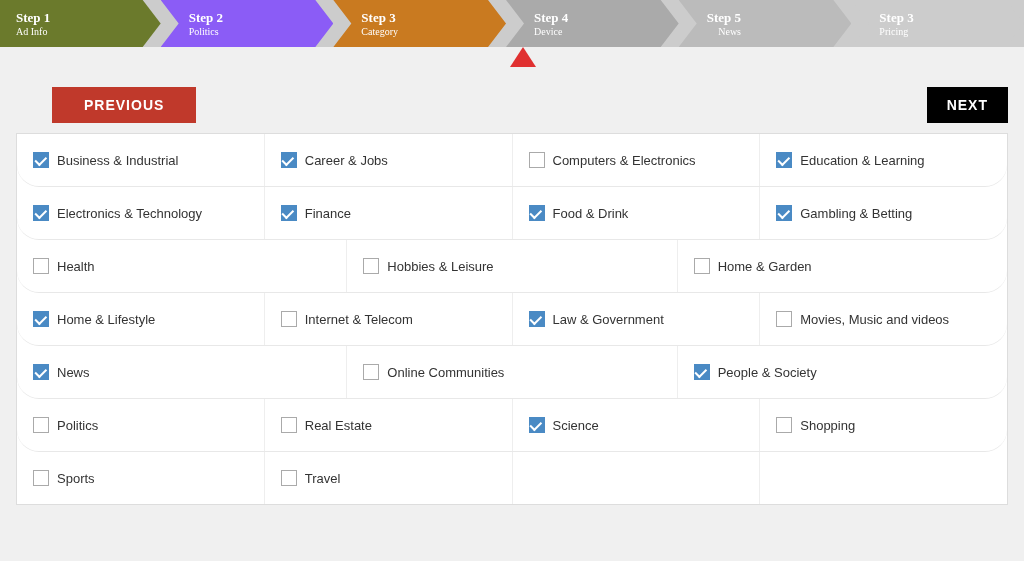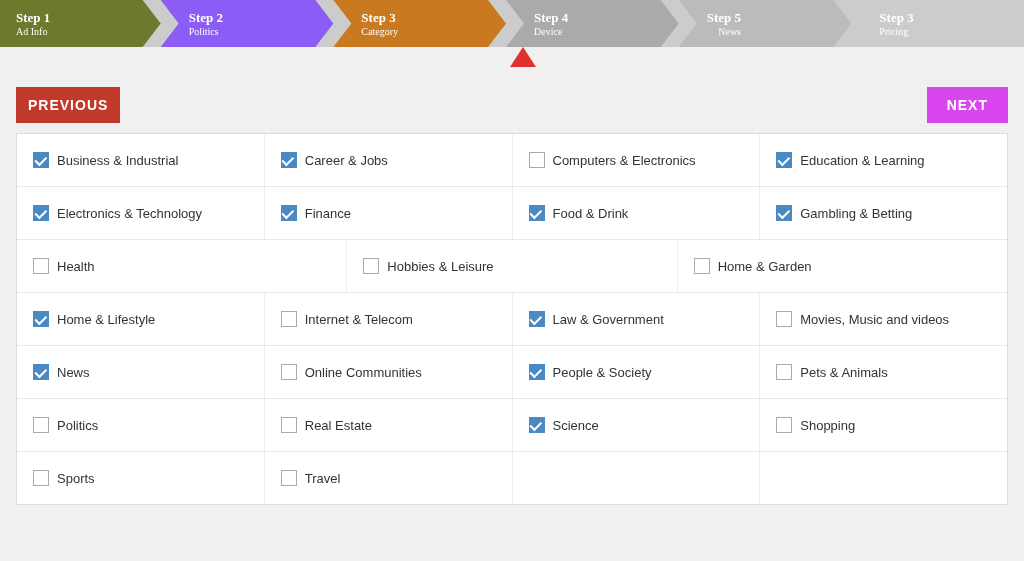--- a/index.html
+++ b/index.html
@@ -43,47 +43,49 @@
     .button-row {
       display: flex;
       justify-content: space-between;
       padding: 10px 16px;
       background: #f0f0f0;
     }
     .btn-prev {
       background: #c0392b;
       color: white;
       border: none;
-      padding: 10px 12px;
+      padding: 10px 32px;
       font-size: 14px;
       font-weight: bold;
       cursor: pointer;
       letter-spacing: 1px;
+      margin-left: 36px;
     }
     .btn-next {
-      background: #d946ef;
+      background: #000000;
       color: white;
       border: none;
       padding: 10px 20px;
       font-size: 14px;
       font-weight: bold;
       cursor: pointer;
       letter-spacing: 1px;
     }
 
     
     .content-area {
       background: white;
       margin: 0 16px 16px 16px;
       border: 1px solid #ddd;
     }
 
     .category-row {
       display: flex;
       border-bottom: 1px solid #e8e8e8;
+      border-radius: 22px;
     }
     .category-row:last-child { border-bottom: none; justify-content: flex-end; }
     .category-cell {
       flex: 1;
       padding: 18px 16px;
       display: flex;
       align-items: center;
       gap: 8px;
       border-right: 1px solid #eee;
     }
@@ -247,24 +249,20 @@
         <span class="category-label">News</span>
       </div>
       <div class="category-cell">
         <div class="checkbox"></div>
         <span class="category-label">Online Communities</span>
       </div>
       <div class="category-cell">
         <div class="checkbox checked"></div>
         <span class="category-label">People &amp; Society</span>
       </div>
-      <div class="category-cell">
-        <div class="checkbox"></div>
-        <span class="category-label">Pets &amp; Animals</span>
-      </div>
     </div>
     <div class="category-row">
       <div class="category-cell">
         <div class="checkbox"></div>
         <span class="category-label">Politics</span>
       </div>
       <div class="category-cell">
         <div class="checkbox"></div>
         <span class="category-label">Real Estate</span>
       </div>

